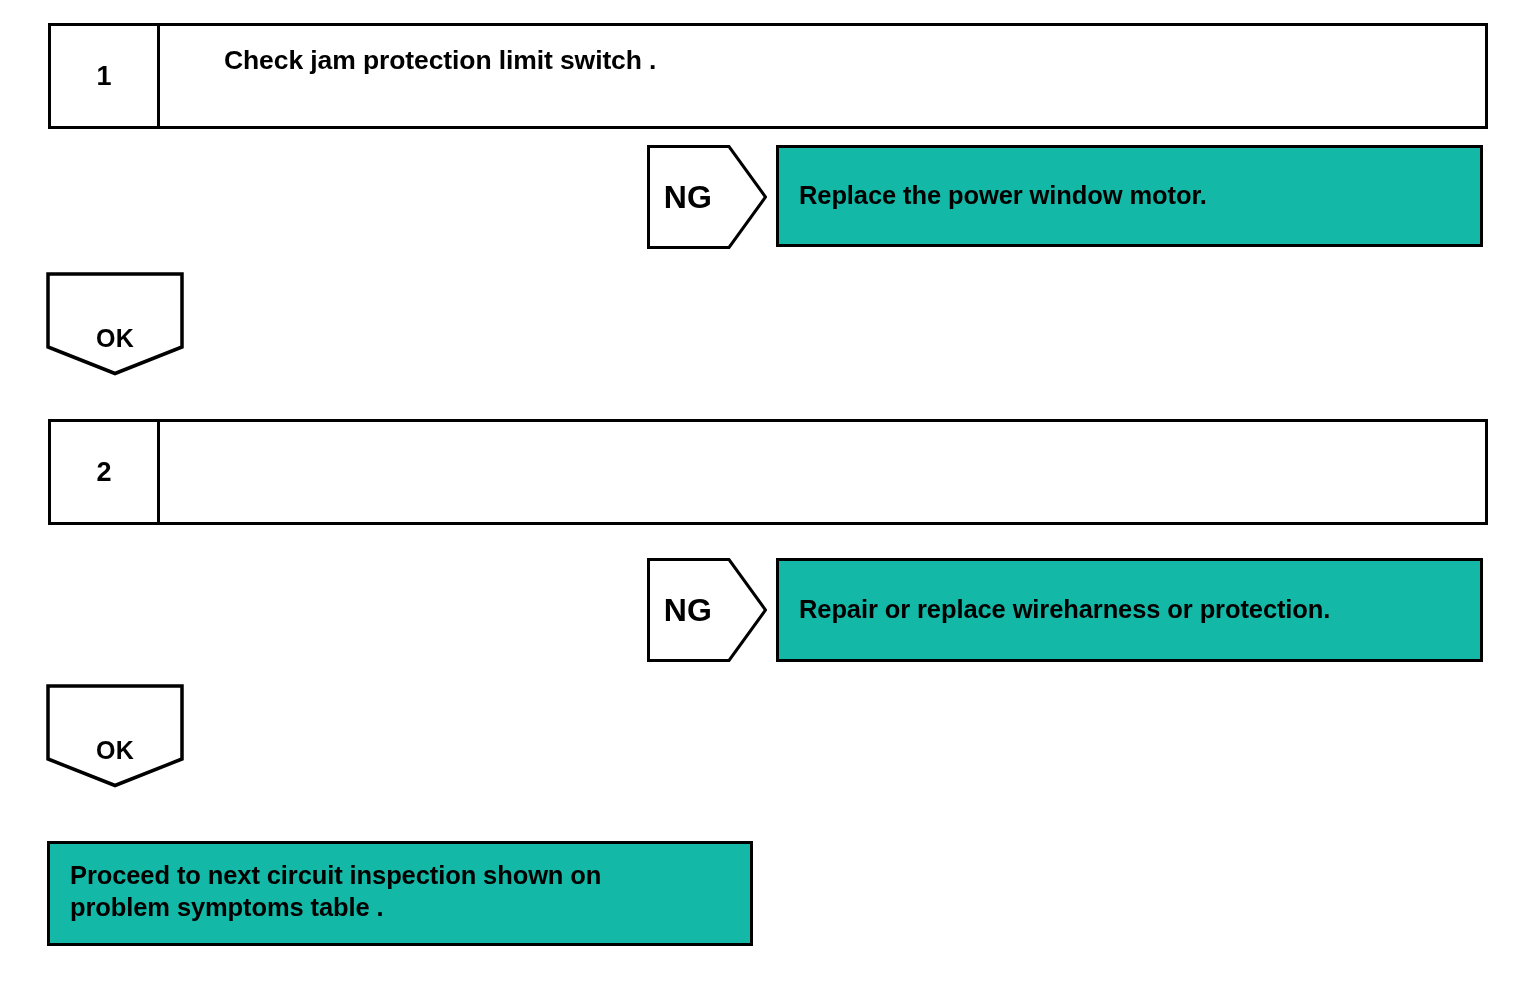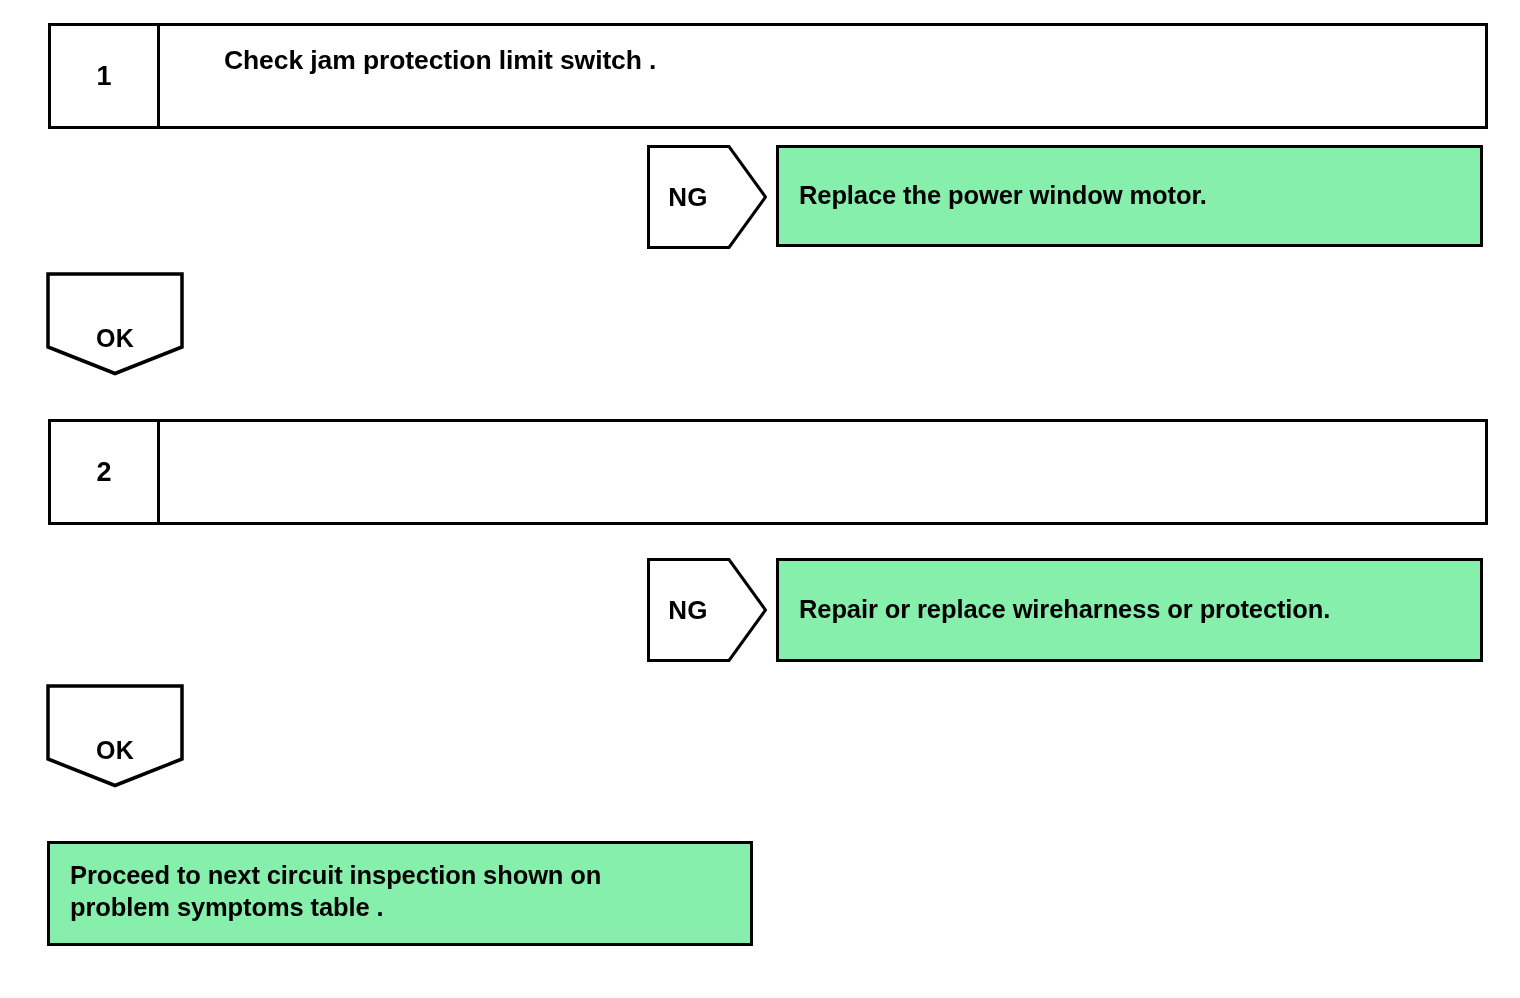--- a/index.html
+++ b/index.html
@@ -50,21 +50,21 @@
     letter-spacing: -0.1px;
     white-space: pre-line;
     margin-left: 48px;
   }
 
   
   .plain-box {
     position: absolute;
     box-sizing: border-box;
     border: 3px solid #000000;
-    background: #86efac;
+    background: #14b8a6;
     display: flex;
     align-items: flex-start;
     padding: 16px 10px 0 20px;
     font-weight: bold;
     font-size: 25.5px;
     line-height: 1.24;
     color: #000000;
     letter-spacing: -0.1px;
     white-space: pre-line;
   }
@@ -87,21 +87,21 @@
   .ng-arrow .ng-label {
     position: absolute;
     left: 0;
     top: 0;
     width: 82px;
     height: 104px;
     display: flex;
     align-items: center;
     justify-content: center;
     font-weight: bold;
-    font-size: 26px;
+    font-size: 32px;
     color: #000000;
     letter-spacing: 0.2px;
   }
 
   
   .ok-arrow {
     position: absolute;
     width: 138px;
     height: 104px;
   }

